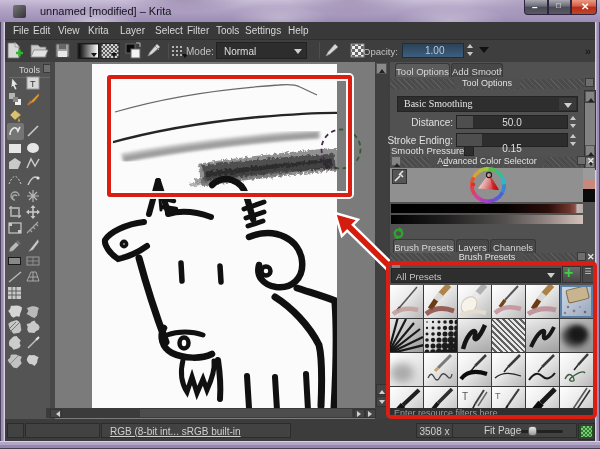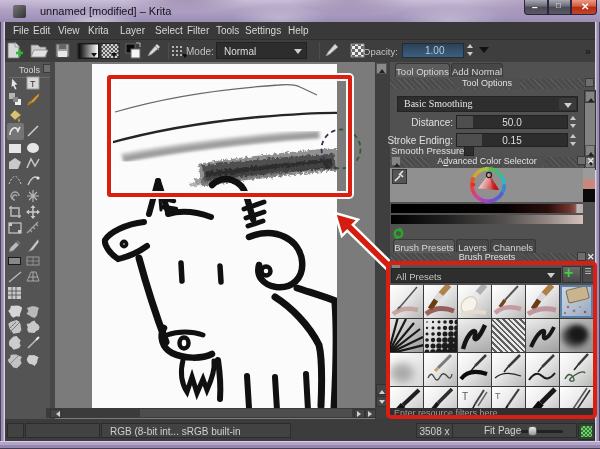--- a/index.html
+++ b/index.html
@@ -438,35 +438,35 @@
   </g>
   <circle cx="287" cy="87" r="19.5" fill="none" stroke="#2f5c2f" stroke-width="1.8" stroke-dasharray="4.5 3.6" clip-path="url(#grayclip)"></circle>
 
   <polygon points="281,151 304,157.5 298.8,162.8 339.8,203.1 334.2,208.9 293.2,168.6 287.9,173.9" fill="#d41d0e" stroke="#ffffff" stroke-width="2.4" stroke-linejoin="miter"></polygon>
 </svg>
 <div class="redbox abs" style="left:107px;top:75px;width:245px;height:122px;border-radius:3px;box-shadow:0 0 0 2px rgba(255,255,255,0.95), inset 0 0 0 2px rgba(255,255,255,0.95);"></div>
 
 <div id="dock" class="abs"></div>
 
 <div class="tab active abs" style="left:395px;top:63px;width:55px;">Tool Options</div>
-<div class="tab abs" style="left:451px;top:63px;width:52px;">Add Normal</div>
+<div class="tab abs" style="left:451px;top:63px;width:52px;">Add Smooth</div>
 <div class="dtitle abs" style="left:390px;top:79px;width:194px;">
     <span>Tool Options</span>
   </div>
 <div class="minibtn abs" style="left:585px;top:78px;width:9px;height:9px;"></div>
 
 <div class="combo abs" style="left:397px;top:96px;width:181px;height:16px;">
     <span style="position:absolute;left:6px;top:1px;font-family:Liberation Serif, serif;">Basic Smoothing</span>
     <span class="arrowbtn"></span>
   </div>
 <div class="dlabel abs" style="left:398px;top:117px;width:55px;text-align:right;">Distance:</div>
 <div class="slider abs" style="left:456px;top:115px;width:112px;"><span class="fill" style="width:16px;"></span><span class="val" style="top:1px;">50.0</span></div>
 <div class="spin abs" style="left:569px;top:115px;"></div>
 <div class="dlabel abs" style="left:378px;top:135px;width:75px;text-align:right;">Stroke Ending:</div>
-<div class="slider abs" style="left:456px;top:133px;width:112px;"><span class="fill" style="width:25px;"></span><span class="val" style="top:1px;text-align:right;">0.15</span></div>
+<div class="slider abs" style="left:456px;top:133px;width:112px;"><span class="fill" style="width:25px;"></span><span class="val" style="top:9px;text-align:right;">0.15</span></div>
 <div class="spin abs" style="left:569px;top:133px;"></div>
 <div class="dlabel abs" style="left:391px;top:145px;font-size:9.5px;white-space:nowrap;">Smooth Pressure</div>
 <div class="abs" style="left:464px;top:146px;width:10px;height:10px;background:#2d2d2d;border:1px solid #222;"></div>
 
 <div class="dsb abs" style="left:584px;top:90px;width:12px;height:80px;"></div>
 <div class="dsbbtn up abs" style="left:585px;top:91px;width:10px;height:11px;"></div>
 <div class="abs" style="left:585px;top:103px;width:10px;height:42px;background:#828282;"></div>
 <div class="dsbbtn up abs" style="left:585px;top:145px;width:10px;height:11px;"></div>
 <div class="dsbbtn down abs" style="left:585px;top:157px;width:10px;height:11px;"></div>
 
@@ -692,21 +692,21 @@
         <path d="M13 22 l-4 8" stroke="#222" stroke-width="2"></path>
       </svg></div>
 </div>
 <div id="filterbar" class="abs">Enter resource filters here</div>
 
 <div class="redbox abs" style="left:386px;top:261px;width:211px;height:158px;"></div>
 
 <div id="status" class="abs">
   <div class="sbox" style="left:2px;width:17px;"></div>
   <div class="sbox" style="left:20px;width:75px;"></div>
-  <div class="sbox" style="left:96px;width:190px;padding:2px 0 0 8px;">RGB (8-bit int... sRGB built-in</div>
+  <div class="sbox" style="left:96px;width:190px;padding:2px 0 0 8px;text-decoration:underline;">RGB (8-bit int... sRGB built-in</div>
   <div class="sbox" style="left:383px;width:62px;text-align:center;padding-top:2px;margin-left:28px;">3508 x 4960</div>
   <div class="sbox" style="left:447px;width:125px;"></div>
   <span class="abs" style="left:479px;top:6px;font-size:10px;color:#d2d2d2;">Fit Page</span>
   <div class="abs" style="left:516px;top:11px;width:42px;height:3px;background:#222;border-radius:2px;"></div>
   <div class="abs" style="left:523px;top:7px;width:9px;height:10px;background:linear-gradient(180deg,#e8e8e8,#9a9a9a);border:1px solid #555;border-radius:3px;"></div>
   <div class="abs" style="left:573px;top:4px;width:17px;height:17px;background:#3c3c3c;border:1px solid #2c2c2c;"></div>
   <div class="abs" style="left:575px;top:6px;width:13px;height:13px;background:repeating-conic-gradient(#7ec87e 0% 25%, #2e7e2e 0% 50%) 0 0/4px 4px;border:1px solid #1e4e1e;"></div>
 </div>
 
 </body></html>

